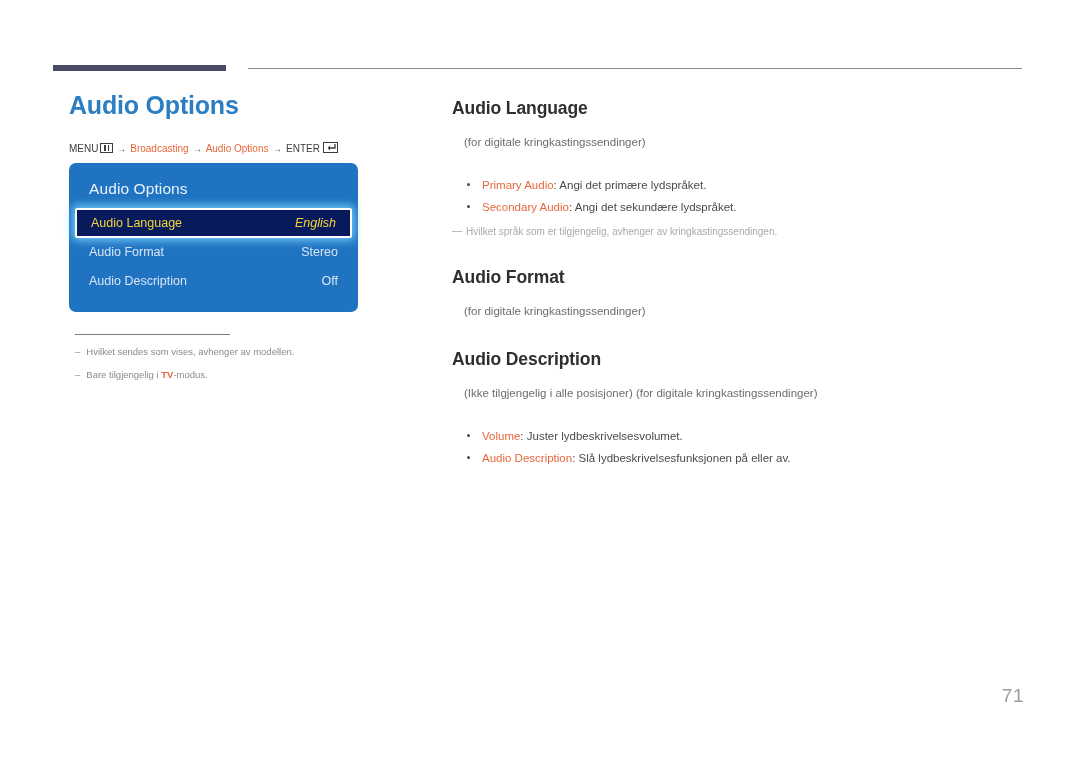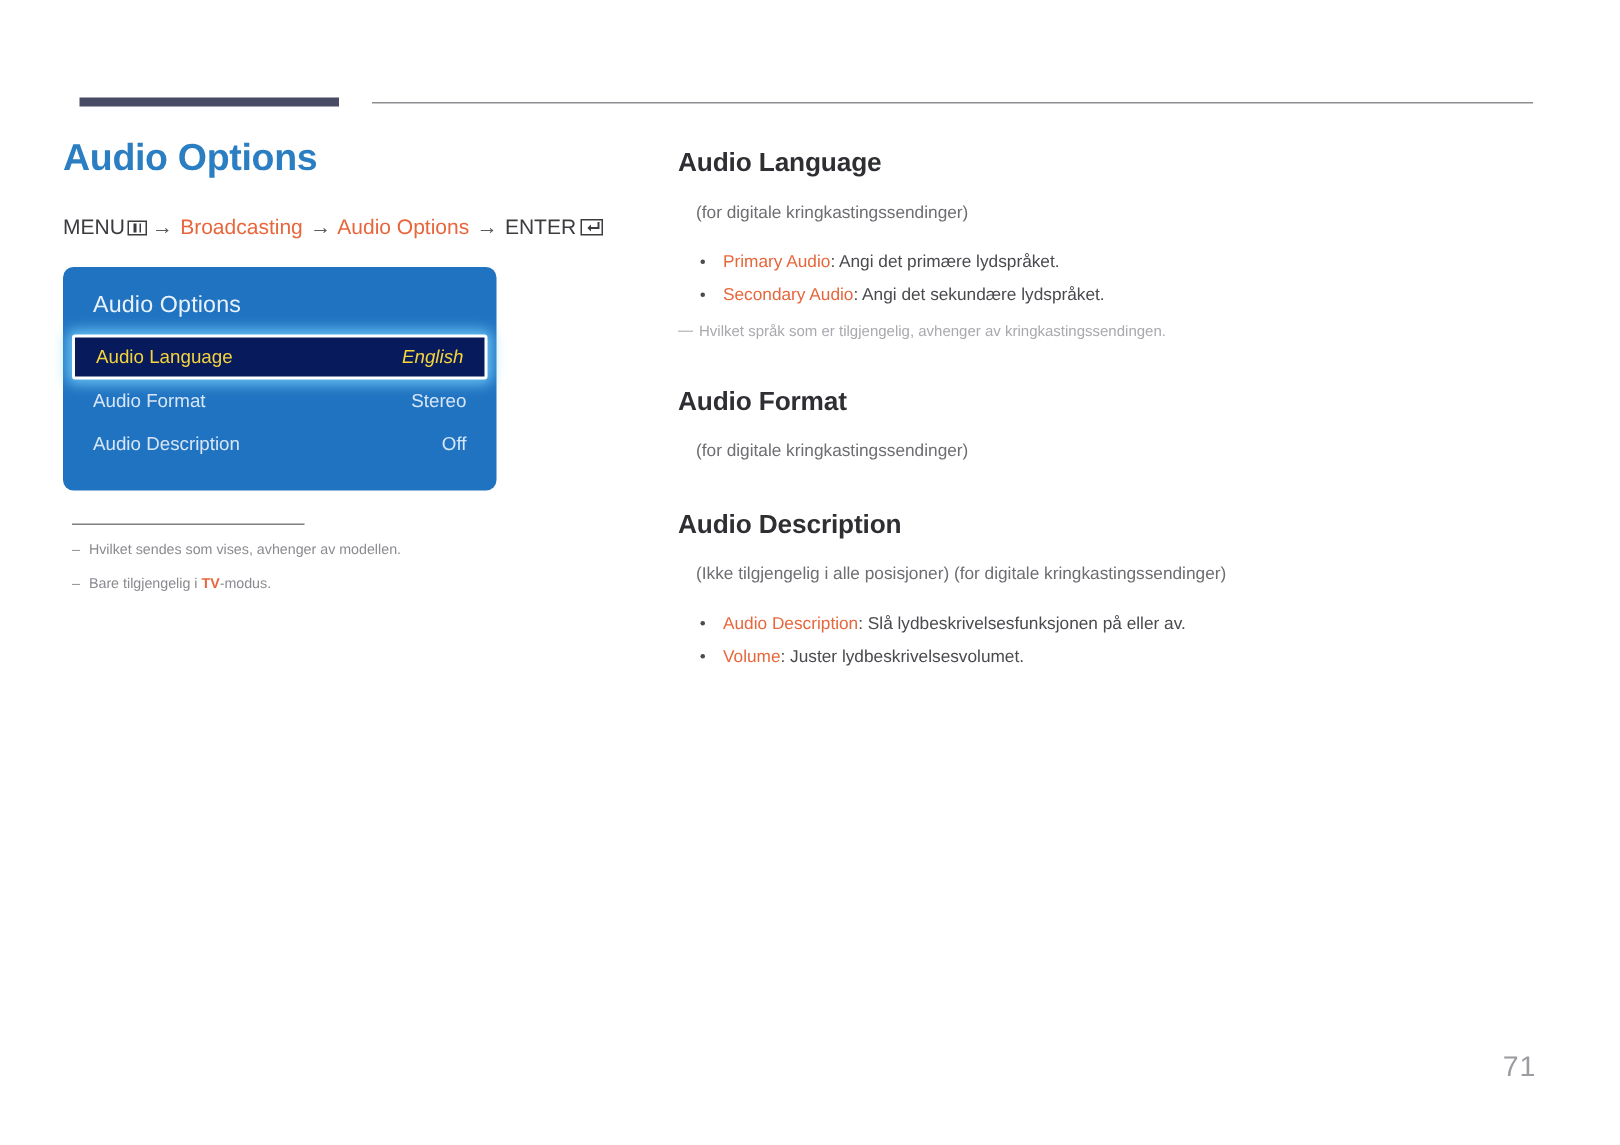--- a/index.html
+++ b/index.html
@@ -30,38 +30,38 @@
     left: 248px;
     top: 68px;
     width: 774px;
     height: 1px;
     background: #8d8d92;
   }
 
   
   .left-col {
     position: absolute;
-    left: 42px;
+    left: 69px;
     top: 92px;
     width: 360px;
   }
   .page-title {
     font-size: 25px;
     font-weight: bold;
     color: #2b7ec1;
     letter-spacing: -0.2px;
     margin: 0 0 22px 0;
     line-height: 1.1;
   }
   .breadcrumb {
-    font-size: 14px;
+    font-size: 10px;
     color: #3c3c40;
     line-height: 1.3;
     white-space: nowrap;
-    margin-bottom: 18px;
+    margin-bottom: 8px;
   }
   .breadcrumb .crumb-link { color: #e8663c; }
   .breadcrumb .arrow { color: #5a5a5e; padding: 0 1px; }
   .icon-menu {
     display: inline-block;
     width: 13px;
     height: 10px;
     border: 1.4px solid #3c3c40;
     box-sizing: border-box;
     position: relative;
@@ -167,21 +167,21 @@
   .sec-block:last-child { margin-bottom: 0; }
   .body-line {
     font-size: 11.5px;
     color: #4a4a4f;
     line-height: 1.65;
     margin: 12px;
   }
   .body-line.muted { color: #6d6d72; }
   .bullets {
     list-style: none;
-    margin: 12px 0 0 0;
+    margin: 22px 0 0 0;
     padding: 0;
   }
   .bullets li {
     font-size: 11.5px;
     color: #4a4a4f;
     line-height: 1.95;
     padding-left: 30px;
     position: relative;
   }
   .bullets li::before {
@@ -202,21 +202,21 @@
     margin: 5px 0 0 0;
     display: flex;
     gap: 4px;
   }
   .note .dash { position: relative; top: -1px; }
 
   
   .page-number {
     position: absolute;
     right: 56px;
-    bottom: 40px;
+    bottom: 56px;
     font-size: 19px;
     color: #9b9ba1;
     letter-spacing: 0.5px;
   }
 </style>
 </head>
 <body>
 
 <div class="header-bar-thick"></div>
 <div class="header-bar-thin"></div>
@@ -289,20 +289,20 @@
 
   <div class="sec-block">
     <h2 class="sec-title">Audio Format</h2>
     <p class="body-line muted">(for digitale kringkastingssendinger)</p>
   </div>
 
   <div class="sec-block">
     <h2 class="sec-title">Audio Description</h2>
     <p class="body-line muted">(Ikke tilgjengelig i alle posisjoner) (for digitale kringkastingssendinger)</p>
     <ul class="bullets">
+      <li><span class="term">Volume</span><span>: Juster lydbeskrivelsesvolumet.</span></li>
       <li><span class="term">Audio Description</span><span>: Slå lydbeskrivelsesfunksjonen på eller av.</span></li>
-      <li><span class="term">Volume</span><span>: Juster lydbeskrivelsesvolumet.</span></li>
     </ul>
   </div>
 
 </div>
 
 <div class="page-number">71</div>
 
 </body></html>

